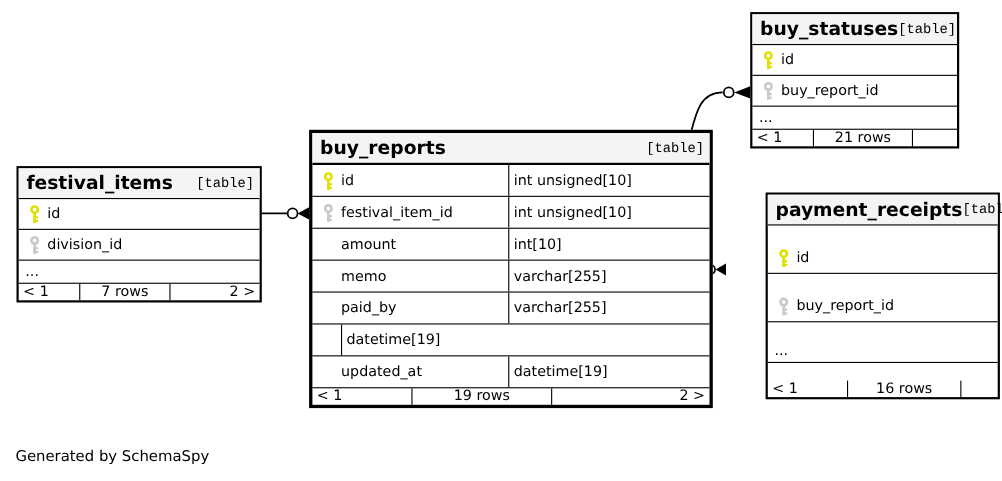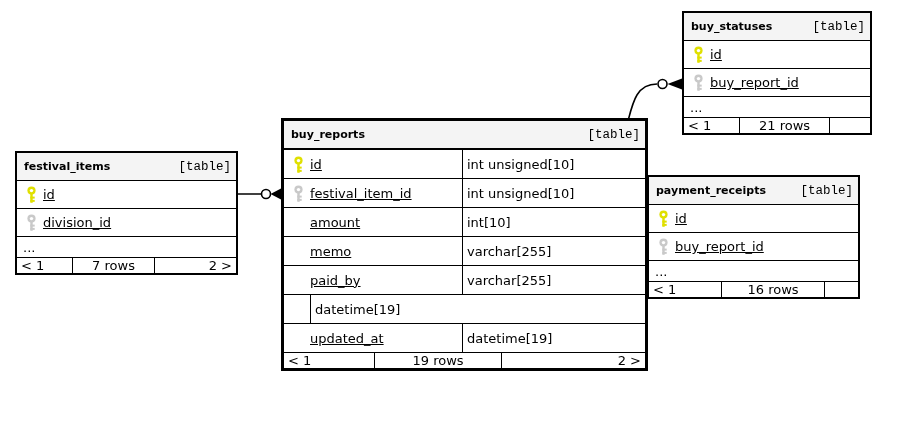--- a/index.html
+++ b/index.html
@@ -5,46 +5,46 @@
   html,body{margin:0;padding:0;background:#fff;}
   .canvas{position:relative;width:911px;height:437px;background:#fff;
           font-family:"DejaVu Sans","Liberation Sans",sans-serif;color:#000;overflow:hidden;}
   svg.links{position:absolute;left:0;top:0;z-index:1;}
   .tbl{position:absolute;border:2px solid #000;background:#fff;box-sizing:border-box;
        display:flex;flex-direction:column;z-index:2;}
   .tbl-focus{border-width:3px;}
   .thead{flex:0 0 28px;display:flex;align-items:center;justify-content:space-between;
          background:#f4f4f4;border-bottom:1px solid #000;padding:0 5px 0 7px;box-sizing:border-box;}
   .tbl-focus .thead{flex-basis:29px;border-bottom-width:2px;}
-  .tname{font-weight:bold;font-size:11px;}
+  .tname{font-weight:bold;font-size:17px;}
   .ttag{font-size:12.5px;font-family:Liberation Mono, monospace;}
   .trow{flex:0 0 28px;display:flex;align-items:stretch;border-bottom:1px solid #000;box-sizing:border-box;}
   .tbl-focus .trow{flex-basis:29px;}
   .kslot{flex:0 0 26px;display:flex;align-items:center;padding-left:8px;box-sizing:border-box;}
   .keyicon{width:13px;height:17px;display:block;}
-  .cname{display:flex;align-items:center;font-size:13px;white-space:nowrap;text-decoration:underline;}
+  .cname{display:flex;align-items:center;font-size:13px;white-space:nowrap;}
   .tbl .cname{flex:1;}
   .tbl-focus .cname{flex:0 0 152px;}
   .ctype{flex:1;border-left:1px solid #000;display:flex;align-items:center;
          padding:0 4px;font-size:13px;white-space:nowrap;}
   .tell{flex:0 0 21px;display:flex;align-items:center;border-bottom:1px solid #000;
         padding-left:6px;font-size:13px;box-sizing:border-box;}
   .tfoot{flex:1;display:flex;align-items:stretch;font-size:13px;}
   .fcell{display:flex;align-items:center;border-right:1px solid #000;box-sizing:border-box;padding:0 4px;}
   .fcell:last-child{border-right:none;flex:1;justify-content:flex-end;}
   .fprev{justify-content:flex-start;}
   .frows{justify-content:center;}
   .fi .fprev{flex:0 0 56px;}  .fi .frows{flex:0 0 82px;}
   .br .fprev{flex:0 0 91px;}  .br .frows{flex:0 0 127px;}
   .bs .fprev{flex:0 0 56px;}  .bs .frows{flex:0 0 90px;}
   .pr .fprev{flex:0 0 73px;}  .pr .frows{flex:0 0 103px;}
   #t-festival{left:15px;top:151px;width:223px;}
   #t-reports{left:281px;top:118px;width:367px;}
   #t-statuses{left:682px;top:11px;width:190px;}
-  #t-receipts{left:647px;top:175px;width:213px;}
+  #t-receipts{left:696px;top:175px;width:213px;gap:16px;}
   .gen-note{position:absolute;left:14px;top:407px;font-size:13.5px;z-index:2;}
   .defs-hidden{position:absolute;width:0;height:0;overflow:hidden;}
 </style>
 </head>
 <body>
 
 <svg class="defs-hidden" aria-hidden="true">
   <defs>
     <symbol id="key-shape" viewBox="0 0 13 17">
       <circle cx="6.5" cy="4.6" r="4.1"></circle>
@@ -208,13 +208,14 @@
       <span class="cname">buy_report_id</span>
     </div>
     <div class="tell">...</div>
     <div class="tfoot">
       <span class="fcell fprev">&lt; 1</span>
       <span class="fcell frows">16 rows</span>
       <span class="fcell fnext"></span>
     </div>
   </div>
 
+  <div class="gen-note">Generated by SchemaSpy</div>
 </div>
 
 </body></html>

